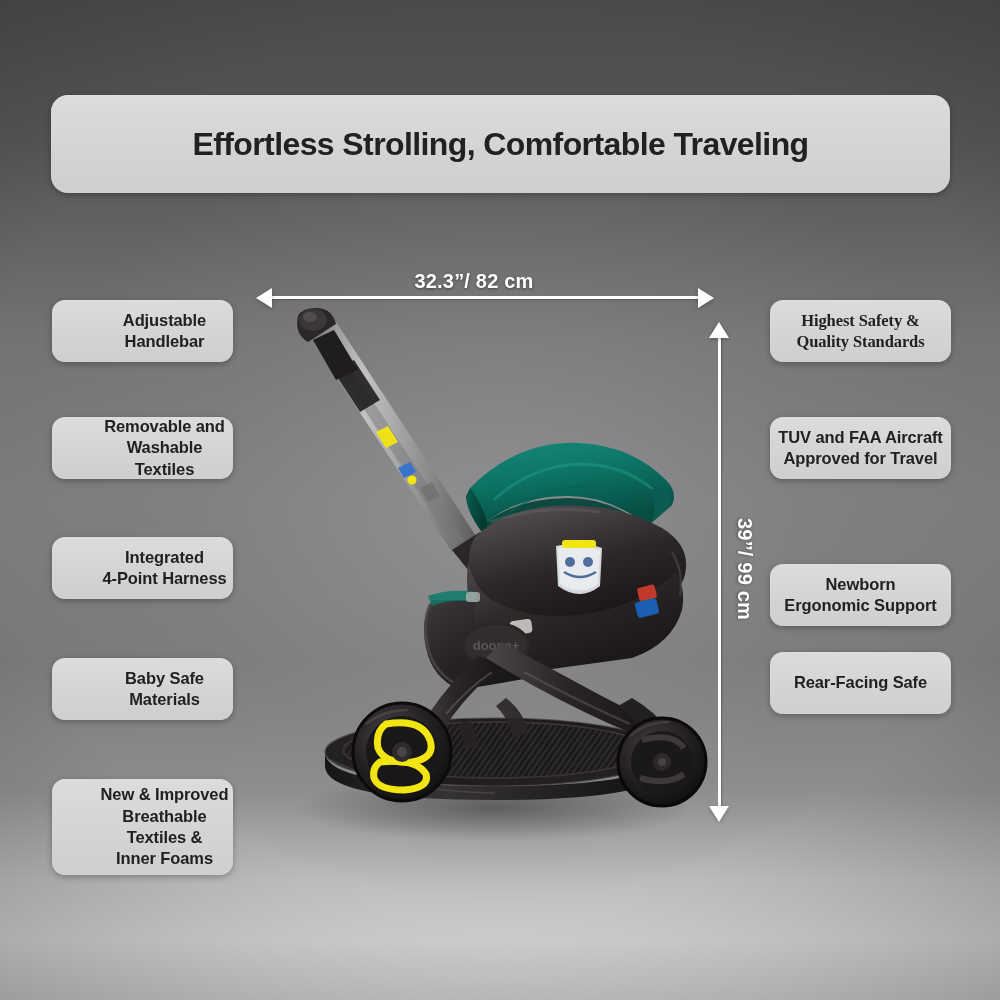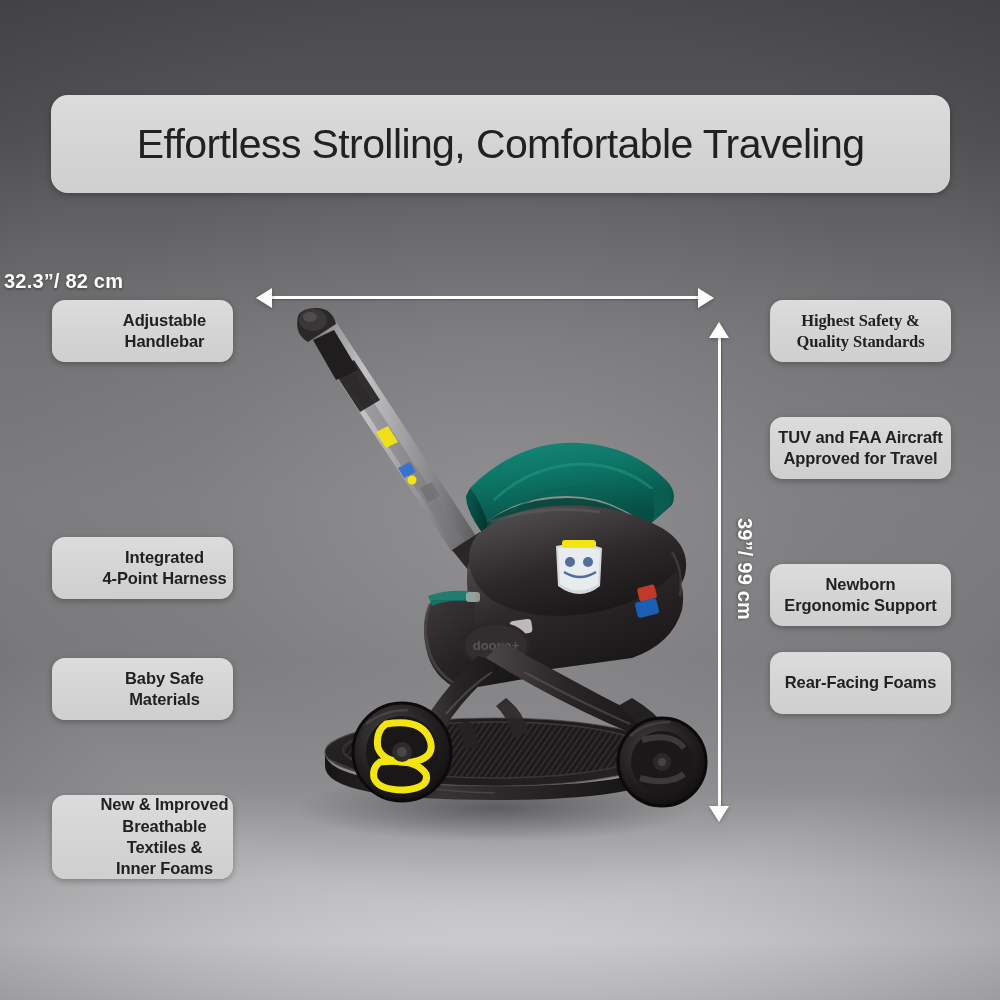--- a/index.html
+++ b/index.html
@@ -59,22 +59,22 @@
   }
 
   #title-box {
     left: 51px;
     top: 95px;
     width: 899px;
     height: 98px;
     border-radius: 17px;
   }
   #title-box span {
-    font-size: 41px;
-    font-weight: 400;
+    font-size: 32px;
+    font-weight: 700;
     letter-spacing: -0.6px;
     line-height: 1;
   }
 
   .feature-pill span { font-size: 16.5px; }
 
   
   .col-left  { left: 52px;  width: 181px; padding-left: 44px; }
   
   .col-right { left: 770px; width: 181px; }
@@ -83,21 +83,21 @@
   .dim-label {
     position: absolute;
     color: #ffffff;
     font-weight: 700;
     font-size: 20px;
     letter-spacing: 0.2px;
     text-shadow: 0 1px 3px rgba(0,0,0,0.45);
     z-index: 7;
     white-space: nowrap;
   }
-  #dim-width-label { left: 4px; top: 270px; width: 924px; text-align: left; }
+  #dim-width-label { left: 12px; top: 270px; width: 924px; text-align: center; }
   #dim-height-label {
     left: 0; top: 0;
     transform-origin: 0 0;
     transform: translate(756px, 518px) rotate(90deg);
   }
 
   .arrow-line {
     position: absolute;
     background: #ffffff;
     z-index: 7;
@@ -354,42 +354,46 @@
   <div id="dim-height-label" class="dim-label">39”/ 99 cm</div>
 
   <div id="title-box" class="pill">
     <span>Effortless Strolling, Comfortable Traveling</span>
   </div>
 
   <div class="pill feature-pill col-left" style="top:300px;height:62px;">
     <span>Adjustable
 Handlebar</span>
   </div>
+  <div class="pill feature-pill col-left" style="top:417px;height:62px;">
+    <span>Removable and
+Washable Textiles</span>
+  </div>
   <div class="pill feature-pill col-left" style="top:537px;height:62px;">
     <span>Integrated
 4-Point Harness</span>
   </div>
   <div class="pill feature-pill col-left" style="top:658px;height:62px;">
     <span>Baby Safe Materials</span>
   </div>
-  <div class="pill feature-pill col-left" style="top:779px;height:84px;margin-top:16px;">
+  <div class="pill feature-pill col-left" style="top:779px;height:96px;">
     <span>New &amp; Improved
 Breathable Textiles &amp;
 Inner Foams</span>
   </div>
 
   <div class="pill feature-pill col-right" style="top:300px;height:62px;font-family:Liberation Serif, serif;">
     <span>Highest Safety &amp;
 Quality Standards</span>
   </div>
   <div class="pill feature-pill col-right" style="top:417px;height:62px;">
     <span>TUV and FAA Aircraft
 Approved for Travel</span>
   </div>
   <div class="pill feature-pill col-right" style="top:521px;height:62px;margin-top:43px;">
     <span>Newborn
 Ergonomic Support</span>
   </div>
   <div class="pill feature-pill col-right" style="top:652px;height:62px;">
-    <span>Rear-Facing Foams</span>
+    <span>Rear-Facing Safe</span>
   </div>
 
 </div>
 
 </body></html>

